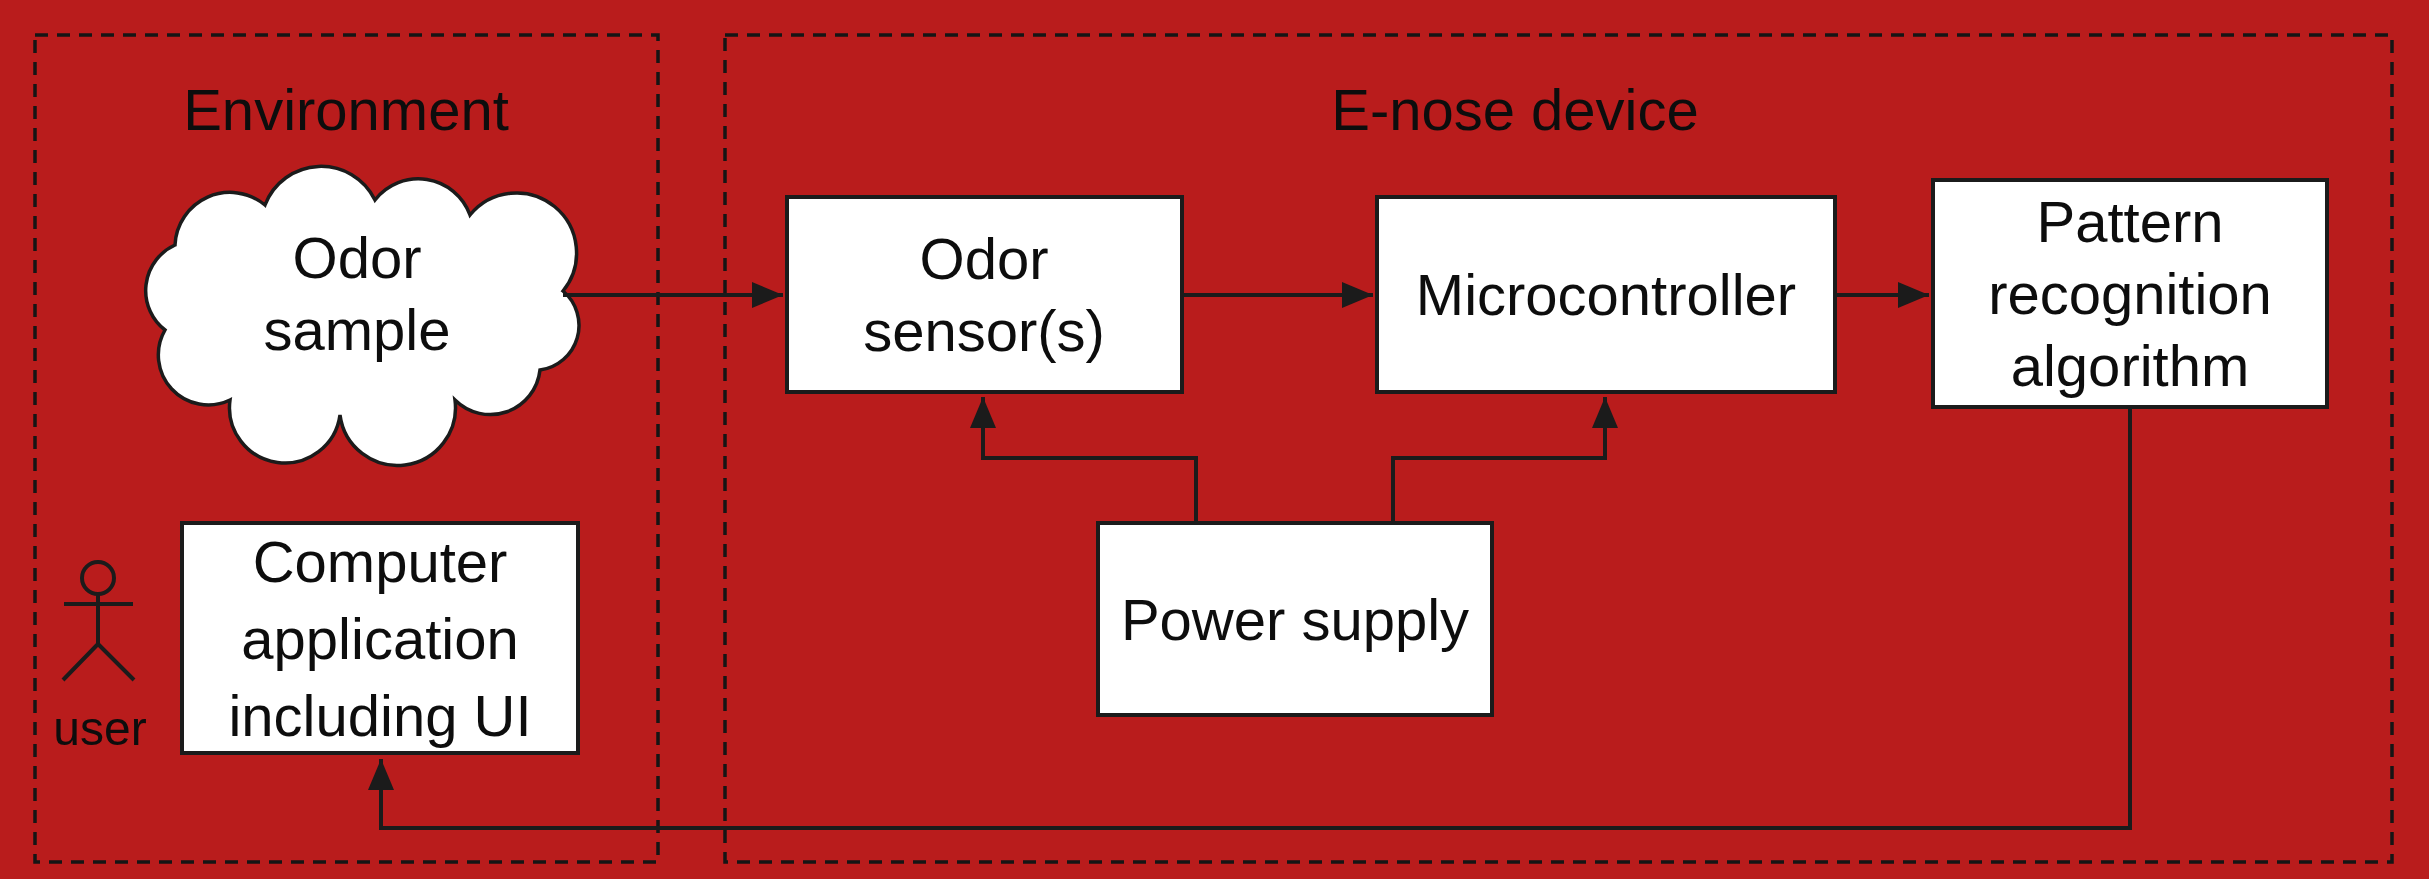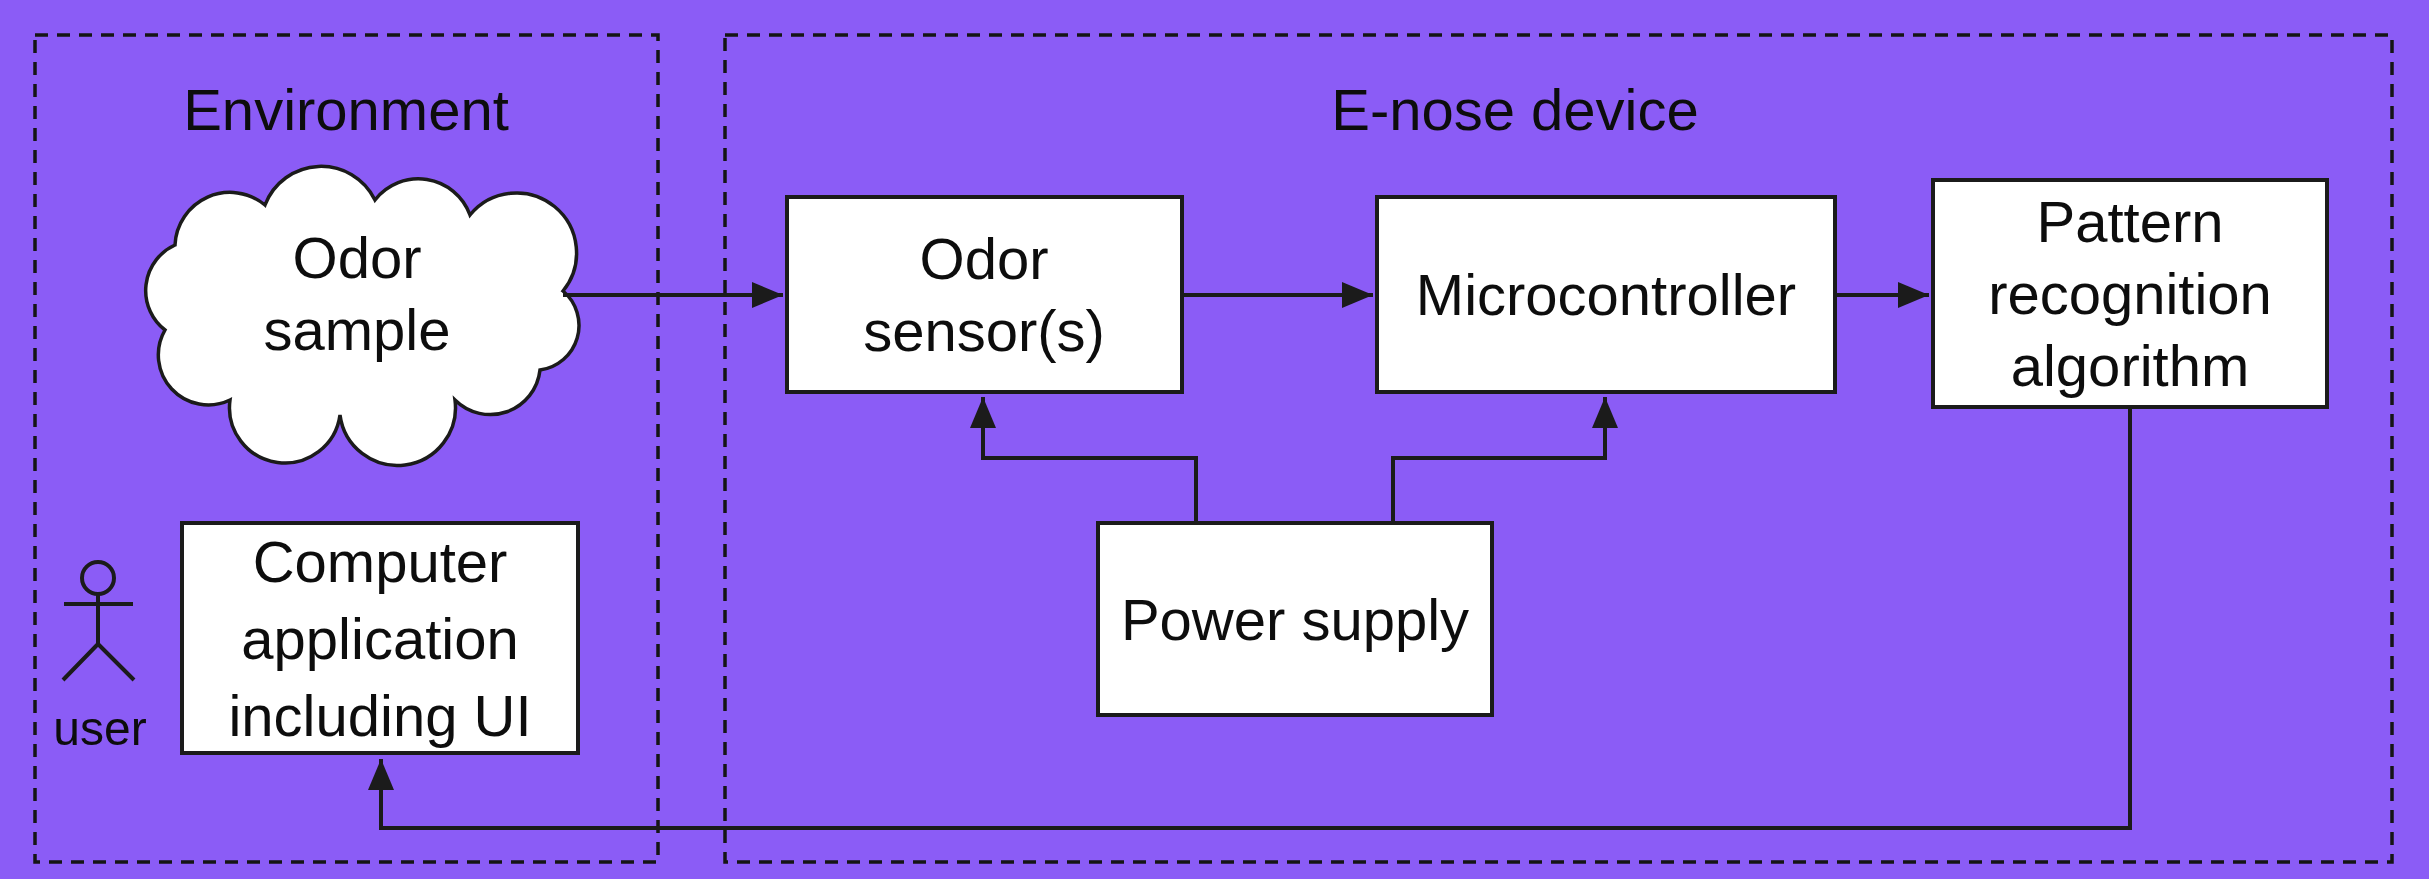--- a/index.html
+++ b/index.html
@@ -4,21 +4,21 @@
 <style>
   html, body {
     margin: 0;
     padding: 0;
     background: #ffffff;
   }
   .diagram-wrap {
     width: 2429px;
     height: 879px;
     position: relative;
-    background: #8b5cf6;
+    background: #b91c1c;
     overflow: hidden;
   }
   svg {
     display: block;
     font-family: "Liberation Sans", "DejaVu Sans", sans-serif;
   }
   .solid-box {
     fill: #ffffff;
     stroke: #1b1b1b;
     stroke-width: 4;

